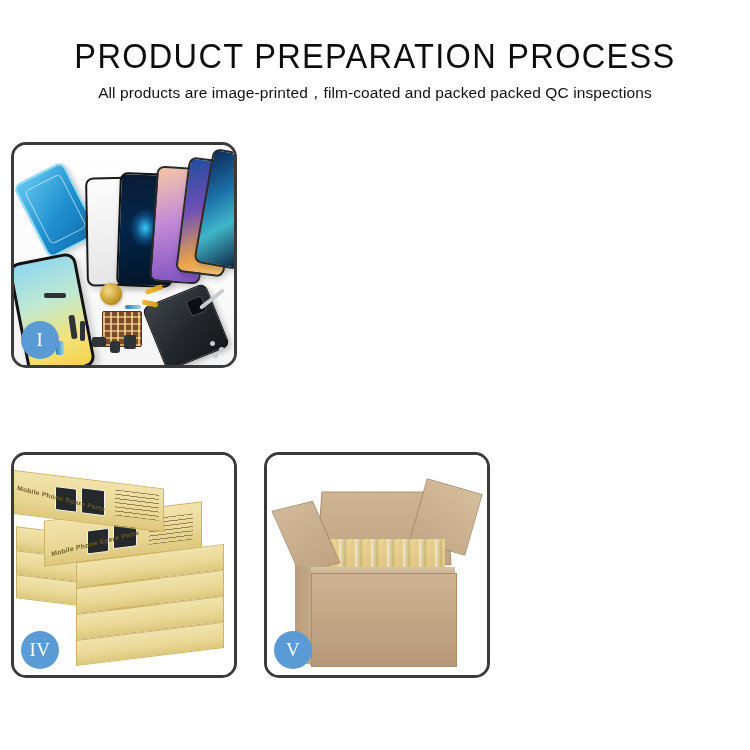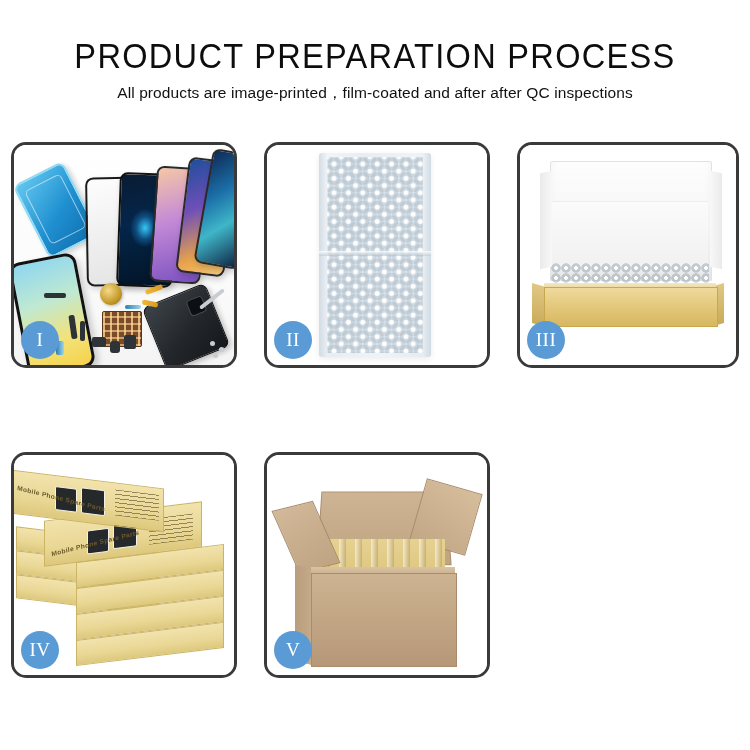--- a/index.html
+++ b/index.html
@@ -327,21 +327,21 @@
   }
   .c6-tab{position:absolute;background:rgba(140,115,85,.35);}
 </style>
 </head>
 <body>
 
 <div class="page">
 
   <div class="header">
     <h1 class="title">PRODUCT PREPARATION PROCESS</h1>
-    <p class="subtitle">All products are image-printed，film-coated and after after QC inspections</p>
+    <p class="subtitle">All products are image-printed，film-coated and packed packed QC inspections</p>
   </div>
 
   <div class="grid">
 
     <div class="panel p1">
       <div class="scene">
         <div class="phone ph-adh"></div>
         <div class="phone ph-glass"></div>
         <div class="phone ph-dark"></div>
         <div class="phone ph-grad1"></div>
@@ -364,48 +364,21 @@
         <div class="prt s" style="left:196px;top:196px;width:5px;height:5px;"></div>
         <div class="prt s" style="left:205px;top:202px;width:5px;height:5px;"></div>
         <div class="prt s" style="left:199px;top:208px;width:5px;height:5px;"></div>
         <div class="prt" style="left:183px;top:152px;width:30px;height:4px;background:#c9cdd1;transform:rotate(-38deg);"></div>
       </div>
       <div class="badge">
         <span>I</span>
       </div>
     </div>
 
-    <div class="panel p2">
-      <div class="scene">
-        <div class="bubblewrap">
-          <div class="bubbles"></div>
-          <div class="bw-edgeL"></div>
-          <div class="bw-edgeR"></div>
-          <div class="bw-seam"></div>
-        </div>
-      </div>
-      <div class="badge">
-        <span>II</span>
-      </div>
-    </div>
-
-    <div class="panel p3">
-      <div class="scene">
-        <div class="m-lid"></div>
-        <div class="m-foam"></div>
-        <div class="m-inner"></div>
-        <div class="m-frontL"></div>
-        <div class="m-frontR"></div>
-        <div class="m-rim"></div>
-        <div class="m-front"></div>
-      </div>
-      <div class="badge">
-        <span>III</span>
-      </div>
-    </div>
+
 
     <div class="panel p4">
       <div class="scene">
         <div class="stack">
 
           <div class="kbox" style="left:2px;top:128px;width:140px;height:22px;transform:skewY(7deg);"></div>
           <div class="kbox" style="left:2px;top:104px;width:140px;height:22px;transform:skewY(7deg);"></div>
           <div class="kbox" style="left:2px;top:80px;width:140px;height:22px;transform:skewY(7deg);"></div>
 
           <div class="kbox" style="left:62px;top:176px;width:146px;height:24px;transform:skewY(-7deg);"></div>

